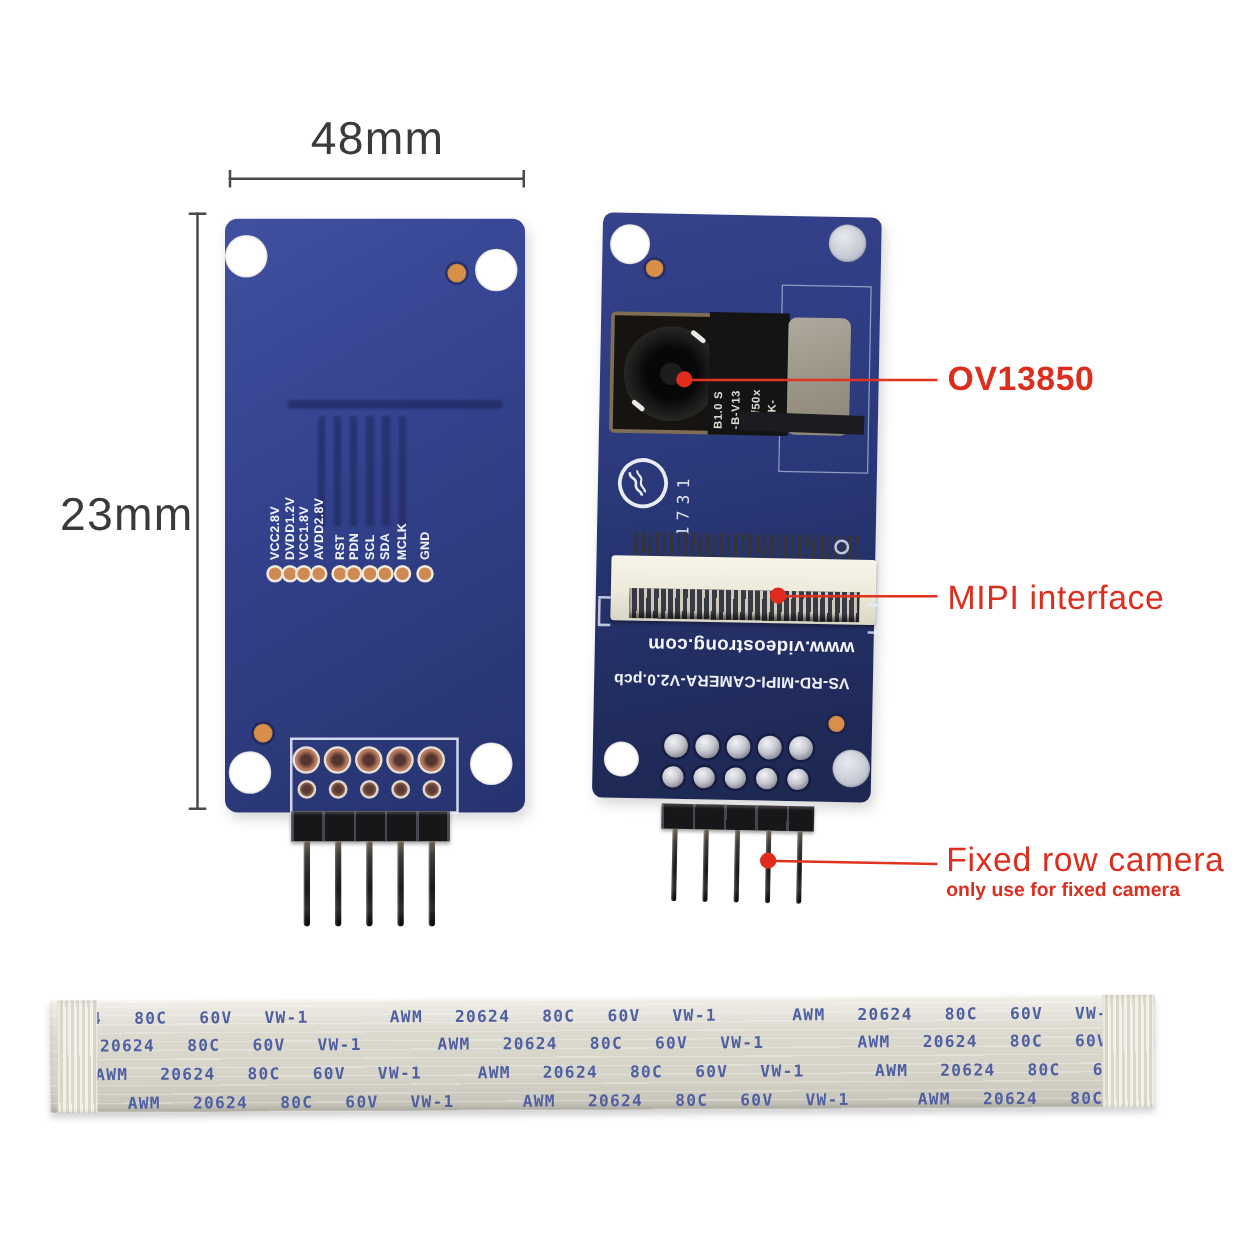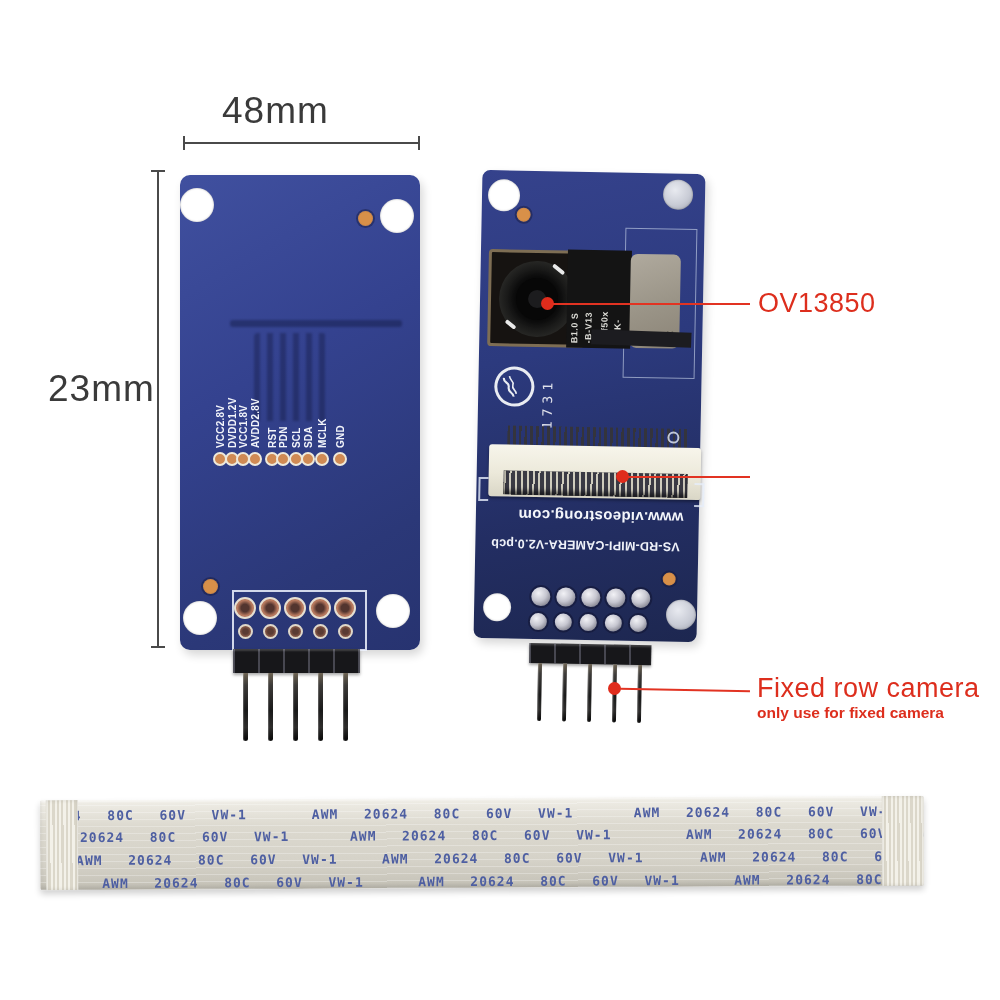--- a/index.html
+++ b/index.html
@@ -115,26 +115,26 @@
     font-size:13px;font-weight:bold;letter-spacing:1px;word-spacing:4px;white-space:pre;}
   .cstripe{position:absolute;top:0;height:100%;
     background:repeating-linear-gradient(90deg,#f3f1e9 0 2.2px,#dbd7ca 2.2px 4.4px);
     box-shadow:inset 0 0 4px rgba(0,0,0,.12);}
 </style>
 </head>
 <body>
 
 <div class="scene">
 
-  <div class="abs dim-label" style="left:222px;top:90px;width:160px;">48mm</div>
+  <div class="abs dim-label" style="left:222px;top:90px;width:160px;text-align:center;">48mm</div>
   <div class="abs dim-line" style="left:183px;top:142px;width:237px;height:2px;"></div>
   <div class="abs tick" style="left:183px;top:136px;width:2px;height:14px;"></div>
   <div class="abs tick" style="left:418px;top:136px;width:2px;height:14px;"></div>
 
-  <div class="abs dim-label" style="left:48px;top:368px;">23mm</div>
+  <div class="abs dim-label" style="left:48px;top:391px;">23mm</div>
   <div class="abs dim-line" style="left:157px;top:170px;width:2px;height:478px;"></div>
   <div class="abs tick" style="left:151px;top:170px;width:14px;height:2px;"></div>
   <div class="abs tick" style="left:151px;top:646px;width:14px;height:2px;"></div>
 
   <div class="board" id="board-left">
     <div class="hole white" style="left:0px;top:13px;width:34px;height:34px;"></div>
     <div class="hole white" style="left:200px;top:24px;width:34px;height:34px;"></div>
     <div class="hole white" style="left:3px;top:426px;width:34px;height:34px;"></div>
     <div class="hole white" style="left:196px;top:419px;width:34px;height:34px;"></div>
     <div class="opad" style="left:178px;top:36px;width:15px;height:15px;"></div>
@@ -256,24 +256,25 @@
         <div class="pin" style="left: 65px; top: 492px; width: 4px; height: 58px;"></div>
         <div class="pin" style="left: 90px; top: 492px; width: 4px; height: 58px;"></div>
         <div class="pin" style="left: 115px; top: 492px; width: 4px; height: 58px;"></div>
         <div class="pin" style="left: 140px; top: 492px; width: 4px; height: 58px;"></div>
         <div class="pin" style="left: 165px; top: 492px; width: 4px; height: 58px;"></div>
       </div>
   </div>
 
   <div class="dot" style="left:541px;top:297px;"></div>
   <div class="cline" style="left:553px;top:303px;width:197px;"></div>
-  <div class="ctext big" style="left:758px;top:288px;">OV13850</div>
+  <div class="ctext big" style="left:758px;top:288px;font-weight:bold;">OV13850</div>
 
   <div class="dot" style="left:616px;top:470px;"></div>
   <div class="cline" style="left:628px;top:476px;width:122px;"></div>
+  <div class="ctext big" style="left:758px;top:463px;">MIPI interface</div>
 
   <div class="dot" style="left:608px;top:682px;"></div>
   <div class="cline" style="left:620px;top:689px;width:130px;transform:rotate(1deg);"></div>
   <div class="ctext big" style="left:757px;top:673px;">Fixed row camera</div>
   <div class="ctext sub" style="left:757px;top:704px;">only use for fixed camera</div>
 
   <div class="cable" id="cable">
     <div id="cable-rows" class="abs" style="left:0;top:0;width:100%;height:100%;">
         <div class="cablerow" style="top: 8px;">
           <div class="cableseg" style="left: 33px;">4  80C  60V  VW-1</div>

